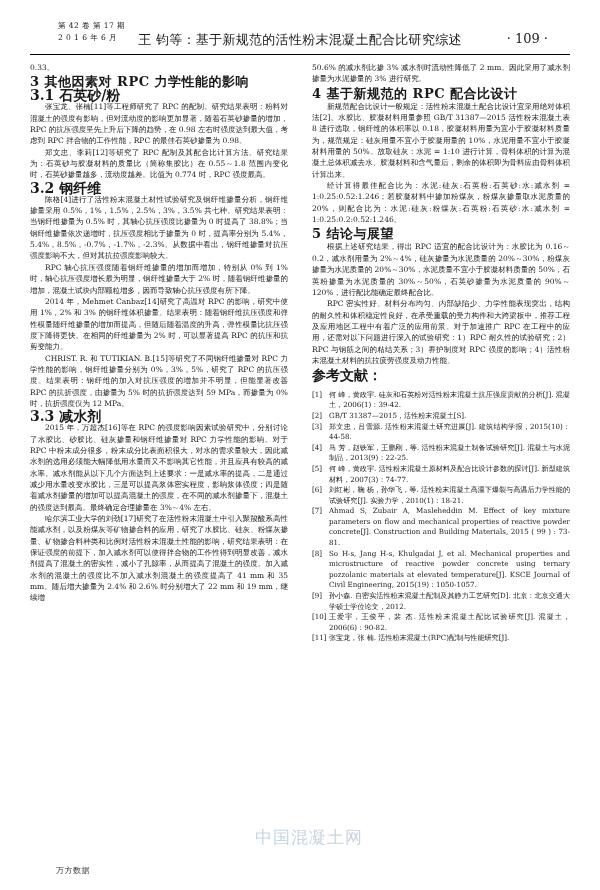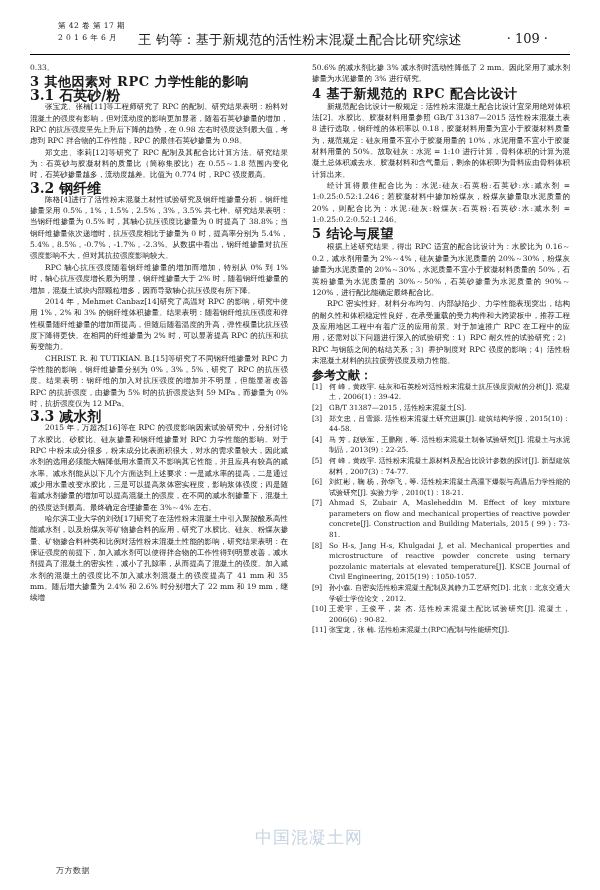--- a/index.html
+++ b/index.html
@@ -80,22 +80,22 @@
     letter-spacing: 0.5px;
   }
   h3.sub {
     margin: 1px 0 0 0;
     font-size: 14px;
     font-weight: bold;
     text-indent: 0;
     line-height: 12px;
   }
   h3.refs {
-    margin: 3px 0 0 0;
-    font-size: 12px;
+    margin: 3px 0 8px 0;
+    font-size: 14px;
     font-weight: bold;
     text-indent: 0;
     line-height: 12.5px;
   }
   .ref {
     margin: 0;
     font-size: 7.1px;
     line-height: 10.6px;
     text-indent: 0;
     padding-left: 17px;

